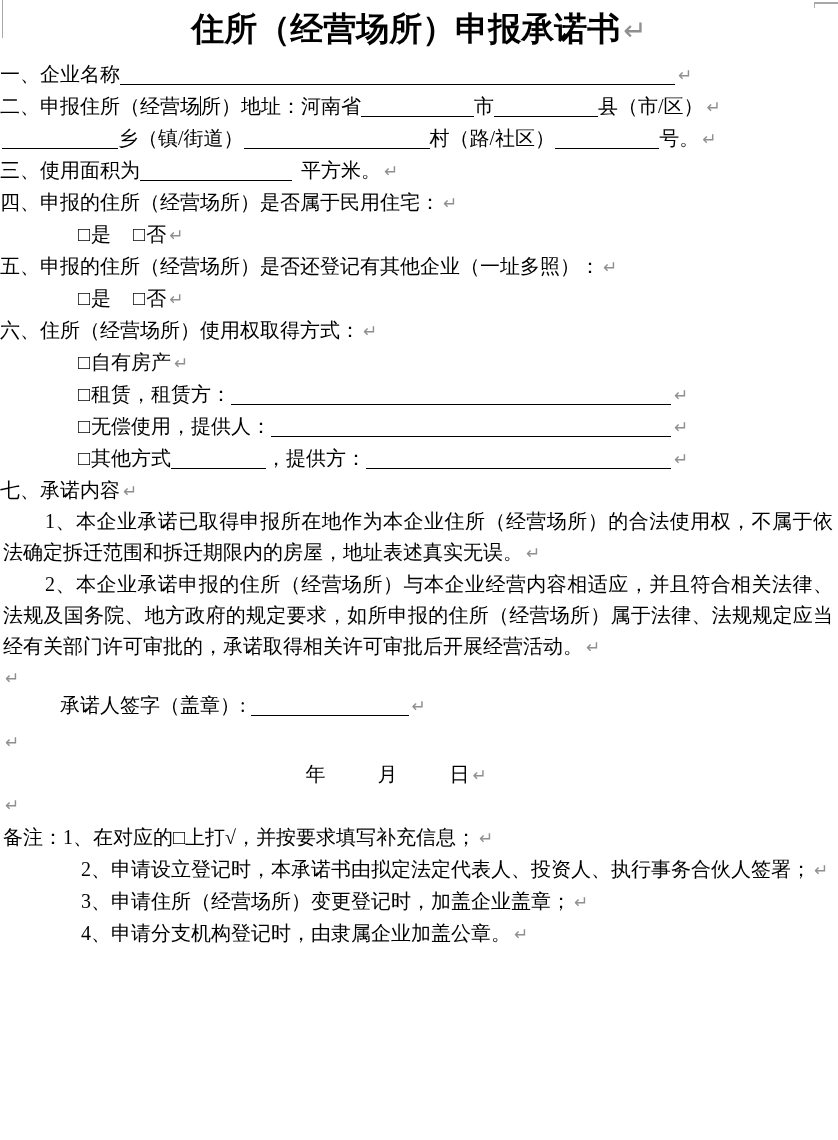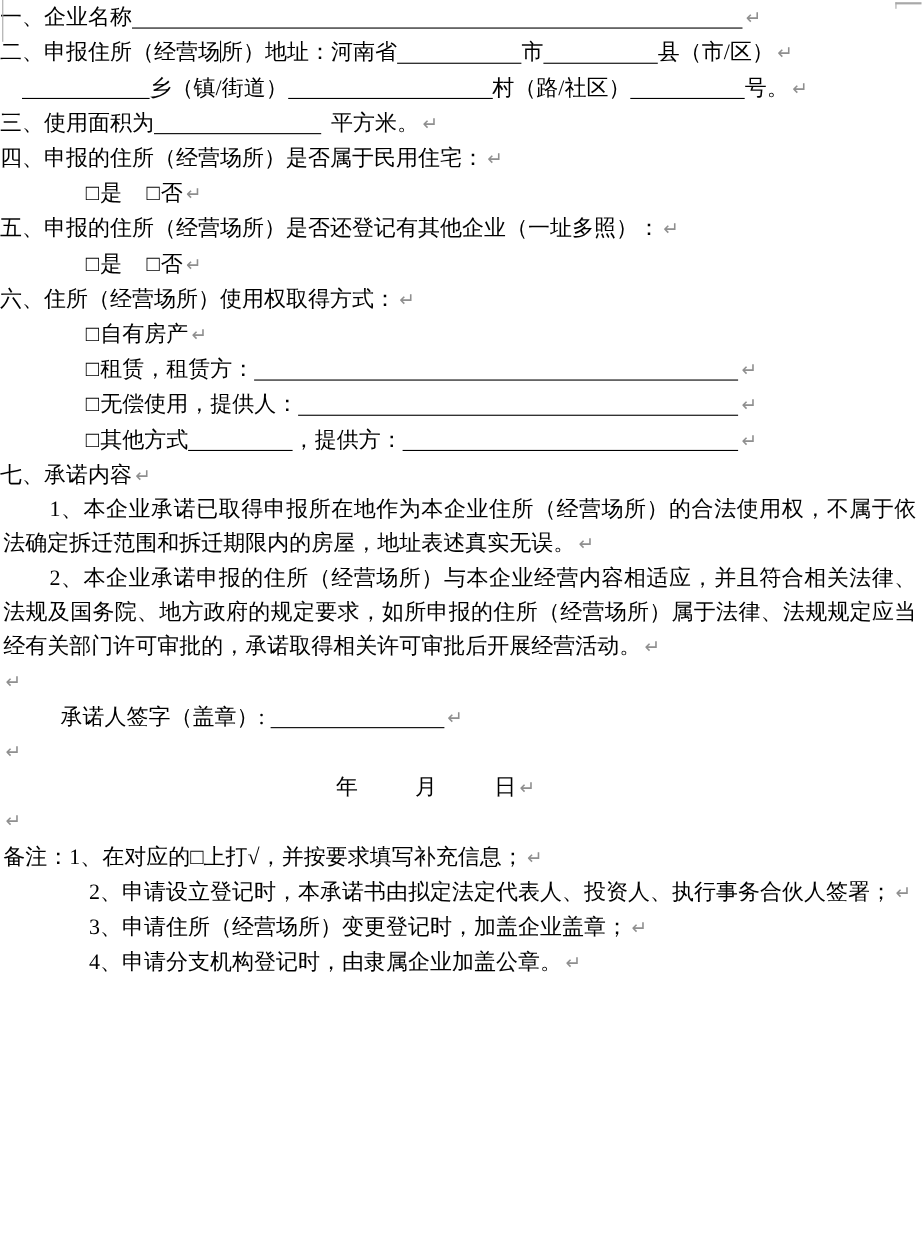--- a/index.html
+++ b/index.html
@@ -25,21 +25,21 @@
     margin:4px 0 2px 0;
     text-align:center;
     font-size:33px; font-weight:bold;
     line-height:50px; white-space:nowrap;
   }
   .title-row .pilcrow { font-size:28px; font-weight:normal; }
   .fline {
     font-size:20px; line-height:32px; height:32px;
     white-space:nowrap;
   }
-  .fline.outdent { padding-left:20px; }
+  .fline.outdent { padding-left:2px; }
   .fline.opt { padding-left:78px; }
   .blank {
     display:inline-block;
     border-bottom:1px solid #000;
     height:20px; vertical-align:-4px;
   }
   .pilcrow {
     color:#8f8f8f;
     font-family:"DejaVu Sans","Liberation Sans",sans-serif;
     font-size:17px; margin-left:3px; font-weight:normal;
@@ -49,39 +49,42 @@
   .caret {
     display:inline-block; width:1px; height:20px;
     background:#000; vertical-align:-3px;
   }
   .commit {
     margin:0; padding:0 5px 0 3px;
     font-size:20px; line-height:31px;
     text-indent:42px; text-align:justify;
   }
   .empty-line { height:31px; line-height:31px; padding-left:2px; }
-  .sig-line { font-size:20px; line-height:33px; height:33px; padding-left:30px; white-space:nowrap;margin-left:25px; }
+  .sig-line { font-size:20px; line-height:23px; height:33px; padding-left:60px; white-space:nowrap; }
   .date-line {
     font-size:20px; line-height:32px; height:32px;
     text-align:center; padding-right:46px; white-space:nowrap;
   }
   .date-line .sp { margin-left:52px; }
   .note-line { font-size:20px; line-height:32px; height:32px; white-space:nowrap; }
   .note-first { padding-left:3px; }
   .note-item { padding-left:81px; }
   .notes-label { font-weight:normal; }
 </style>
 </head>
 <body>
 
 <div class="page">
 
   <div class="corner-left"></div>
   <div class="corner-right"></div>
 
+  <div class="title-row">
+    <span>住所（经营场所）申报承诺书</span><span class="pilcrow">↵</span>
+  </div>
 
   <div class="fline">
     <span>一、企业名称</span><span class="blank" style="width:555px"></span><span class="pilcrow">↵</span>
   </div>
 
   <div class="fline">
     <span>二、申报住所（经营场</span><span class="caret"></span><span>所）地址：</span><span>河南省</span><span class="blank" style="width:113px"></span><span>市</span><span class="blank" style="width:104px"></span><span>县（市/区）</span><span class="pilcrow">↵</span>
   </div>
 
   <div class="fline outdent">

